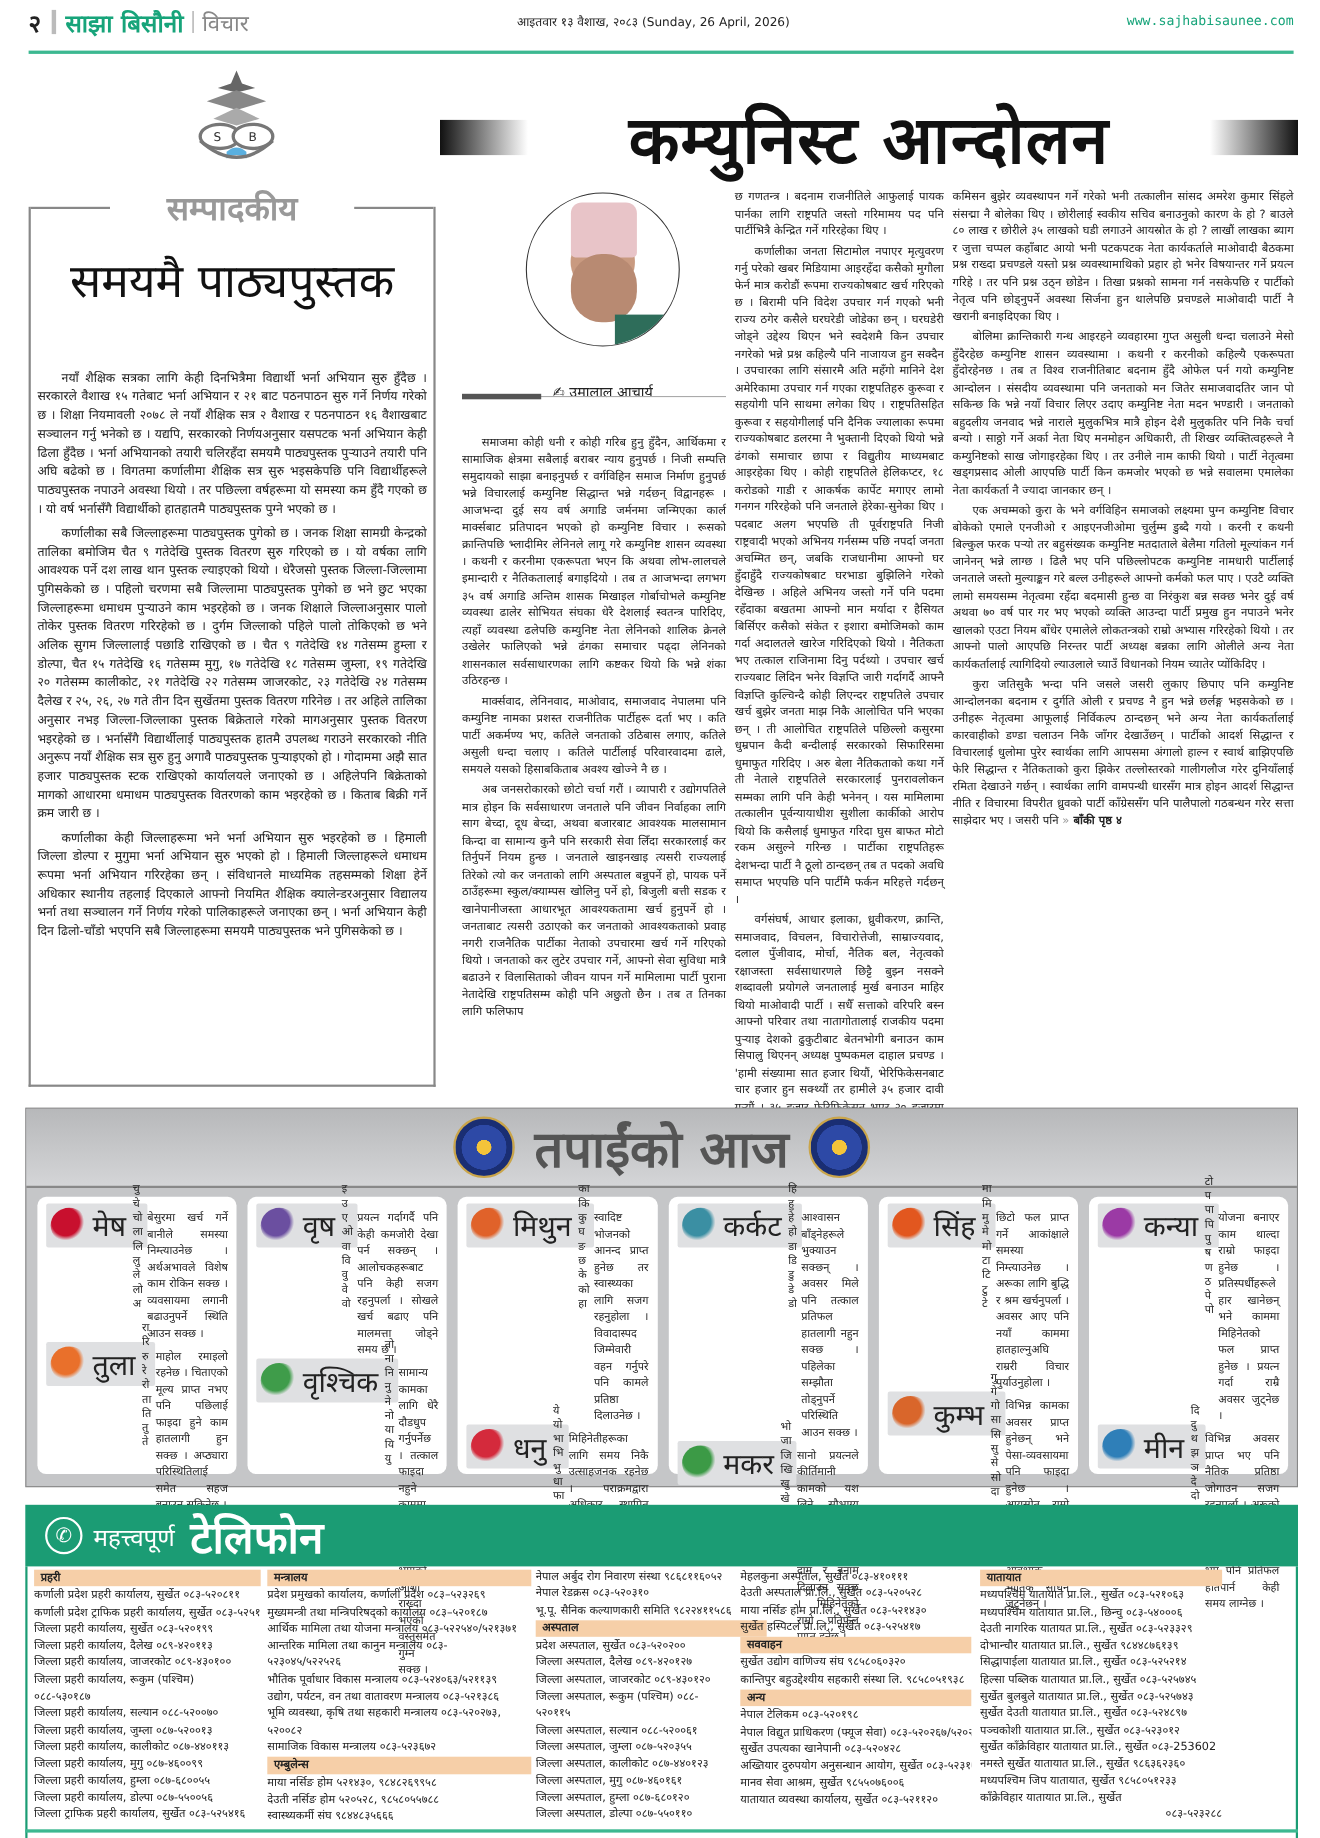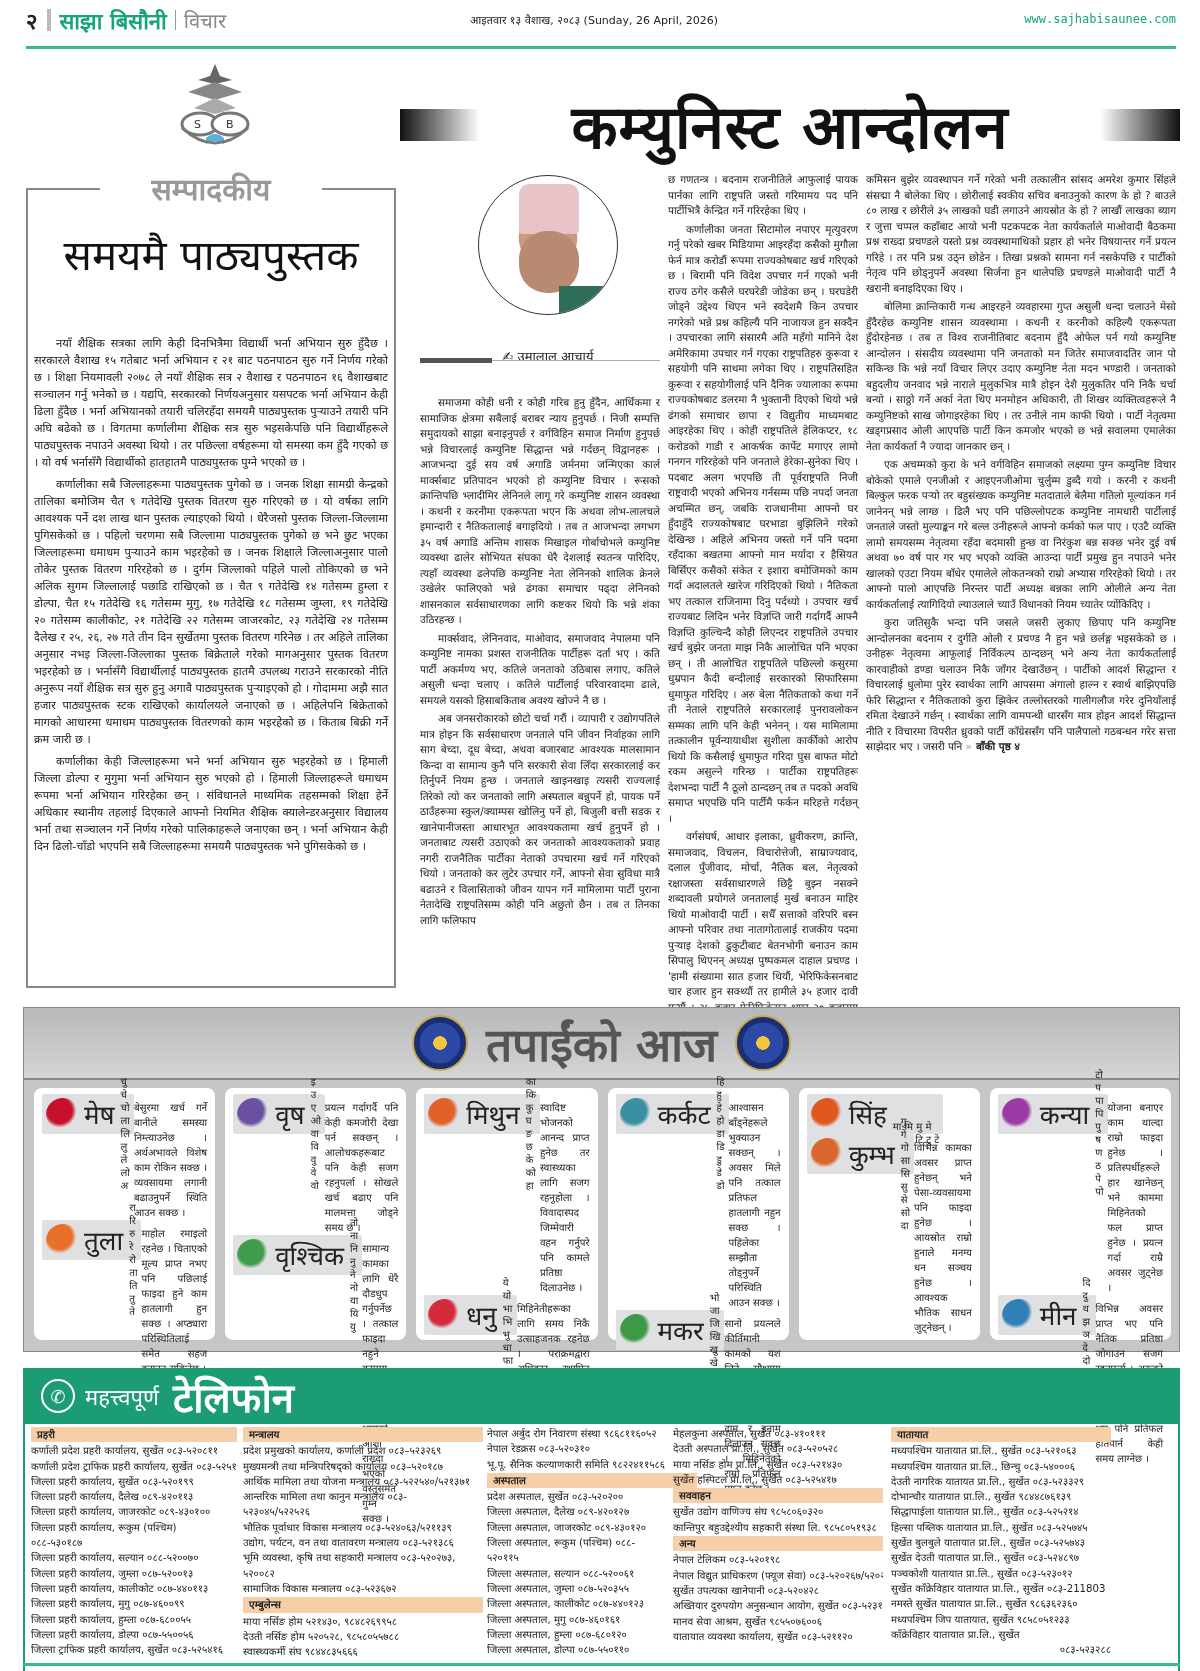--- a/index.html
+++ b/index.html
@@ -228,20 +228,21 @@
           <div class="sign-text">सानो प्रयत्नले कीर्तिमानी कामको यश लिने सौभाग्य प्राप्त हुनेछ । सामाजिक कामले नाम, दाम र इनाम दिलाउन सक्छ । मिहिनेतको राम्रो प्रतिफल प्राप्त हुनेछ ।</div>
         </div>
       </div>
       <div class="horo-card" style="height: 252px;">
         <div class="sign-block">
           <div class="sign-header">
             <span class="sign-icon" style="background: radial-gradient(circle at 40% 40%, #e2571f 0 45%, transparent 60%);"></span>
             <span class="sign-name">सिंह</span>
             <span class="sign-syll"><span>मा मि मु मे</span><br><span>मो टा टि टु टे</span></span>
           </div>
+          <div class="sign-text">छिटो फल प्राप्त गर्ने आकांक्षाले समस्या निम्त्याउनेछ । अरूका लागि बुद्धि र श्रम खर्चनुपर्ला । अवसर आए पनि नयाँ काममा हातहाल्नुअघि राम्ररी विचार पुर्याउनुहोला ।</div>
         </div>
         <div class="sign-block">
           <div class="sign-header">
             <span class="sign-icon" style="background: radial-gradient(circle at 40% 40%, #d9662b 0 45%, transparent 60%);"></span>
             <span class="sign-name">कुम्भ</span>
             <span class="sign-syll"><span>गु गे गो सा सि</span><br><span>सु से सो दा</span></span>
           </div>
           <div class="sign-text">विभिन्न कामका अवसर प्राप्त हुनेछन् भने पेसा-व्यवसायमा पनि फाइदा हुनेछ । आयस्रोत राम्रो हुनाले मनग्य धन सञ्चय हुनेछ । आवश्यक भौतिक साधन जुट्नेछन् ।</div>
         </div>
       </div>
@@ -343,20 +344,20 @@
       <div class="tel-cat">यातायात</div>
       <div class="tel-line">मध्यपश्चिम यातायात प्रा.लि., सुर्खेत ०८३-५२१०६३</div>
       <div class="tel-line">मध्यपश्चिम यातायात प्रा.लि., छिन्चु ०८३-५४०००६</div>
       <div class="tel-line">देउती नागरिक यातायत प्रा.लि., सुर्खेत ०८३-५२३३२९</div>
       <div class="tel-line">दोभान्चौर यातायात प्रा.लि., सुर्खेत ९८४४८७६१३९</div>
       <div class="tel-line">सिद्धापाईला यातायात प्रा.लि., सुर्खेत ०८३-५२५२१४</div>
       <div class="tel-line">हिल्सा पब्लिक यातायात प्रा.लि., सुर्खेत ०८३-५२५७४५</div>
       <div class="tel-line">सुर्खेत बुलबुले यातायात प्रा.लि., सुर्खेत ०८३-५२५७४३</div>
       <div class="tel-line">सुर्खेत देउती यातायात प्रा.लि., सुर्खेत ०८३-५२४८९७</div>
       <div class="tel-line">पञ्चकोशी यातायात प्रा.लि., सुर्खेत ०८३-५२३०१२</div>
-      <div class="tel-line">सुर्खेत काँक्रेविहार यातायात प्रा.लि., सुर्खेत ०८३-211803</div>
+      <div class="tel-line">सुर्खेत काँक्रेविहार यातायात प्रा.लि., सुर्खेत ०८३-253602</div>
       <div class="tel-line">नमस्ते सुर्खेत यातायात प्रा.लि., सुर्खेत ९८६३६२३६०</div>
       <div class="tel-line">मध्यपश्चिम जिप यातायात, सुर्खेत ९८५८०५१२३३</div>
       <div class="tel-line">काँक्रेविहार यातायात प्रा.लि., सुर्खेत</div>
       <div class="tel-line" style="text-align: right;">०८३-५२३२८८</div>
     </div>
   </div>
 <div class="bottom-rule"></div>
 
 </body></html>

